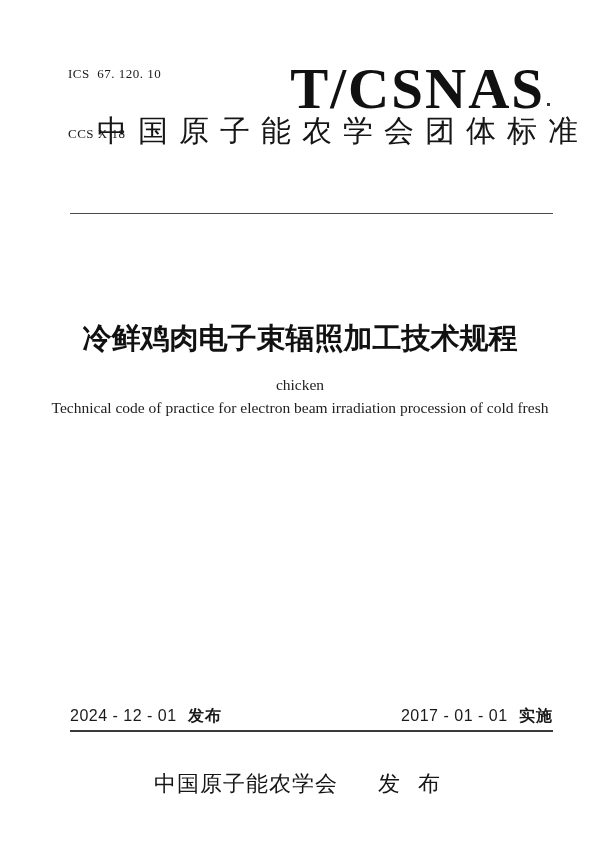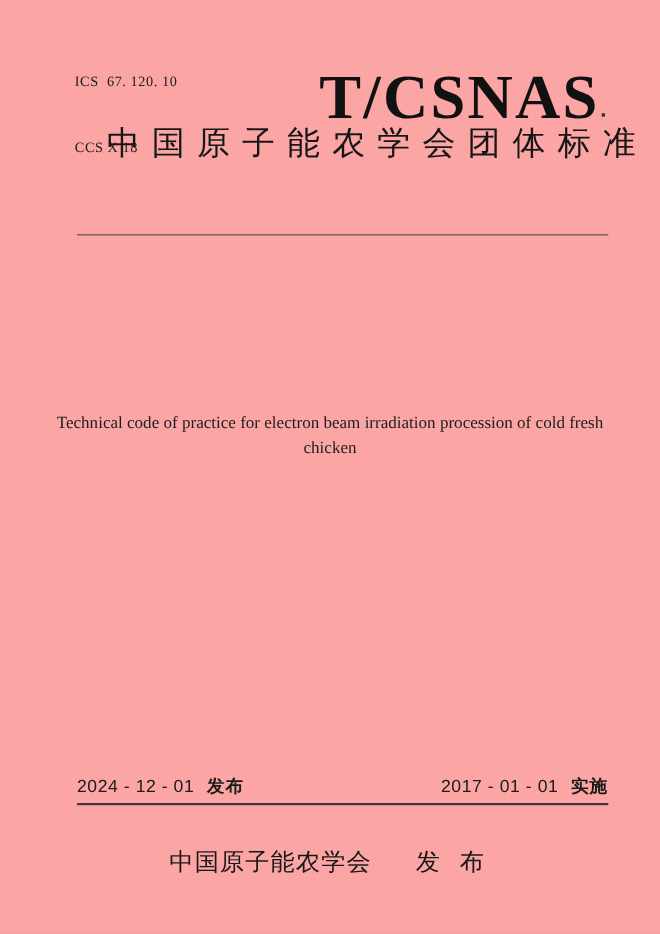--- a/index.html
+++ b/index.html
@@ -5,21 +5,21 @@
   html, body {
     margin: 0;
     padding: 0;
     background: #888;
   }
   .page {
     position: relative;
     width: 600px;
     height: 849px;
     margin: 0 auto;
-    background: #fca5a5;
+    background: #ffffff;
     color: #1a1a1a;
     font-family: "Liberation Sans", sans-serif;
     overflow: hidden;
   }
   .codes {
     position: absolute;
     left: 68px;
     top: 24px;
     font-family: "Liberation Serif", serif;
     font-size: 13px;
@@ -148,24 +148,25 @@
   </div>
 
   <div class="logo">T/CSNAS</div>
   <div class="logo-dot"></div>
 
   <div class="org-title">中国原子能农学会团体标准</div>
 
 
   <div class="rule rule-top"></div>
 
+  <div class="title-cn">冷鲜鸡肉电子束辐照加工技术规程</div>
 
   <div class="title-en">
+    <div>chicken</div>
     <div>Technical code of practice for electron beam irradiation procession of cold fresh</div>
-    <div>chicken</div>
   </div>
 
   <div class="dates-row">
     <div>
       <span class="date-num">2024 - 12 - 01</span>
       <span class="date-label">发布</span>
     </div>
     <div>
       <span class="date-num">2017 - 01 - 01</span>
       <span class="date-label">实施</span>

